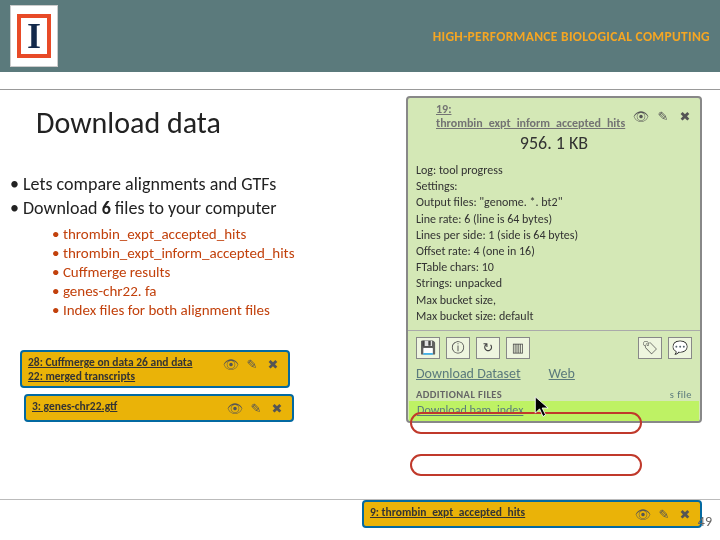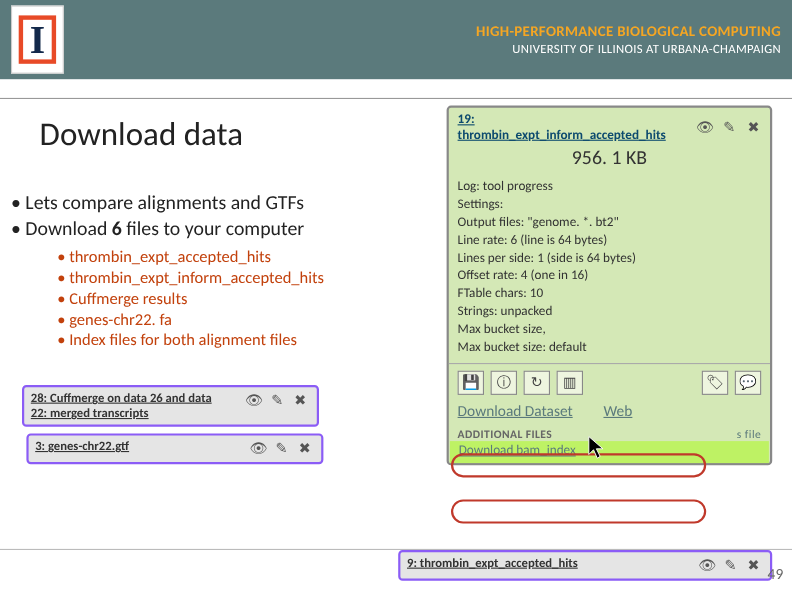--- a/index.html
+++ b/index.html
@@ -14,54 +14,53 @@
   .title { font-size: 30px; font-weight: 400; font-family: "Gill Sans MT", Calibri, sans-serif; padding: 14px 0 0 36px; color: #222; }
   .bullets-main { margin: 32px 0 0 10px; font-size: 18px; color: #222; }
   .bullets-main li { list-style: none; margin: 2px 0; }
   .bullets-main li::before { content: "• "; font-size: 18px; }
   .bold6 { font-weight: 700; }
   .sub-bullets { margin: 6px 0 0 52px; font-size: 15px; color: #c2410c; }
   .sub-bullets li { list-style: none; margin: 1px 0; }
   .sub-bullets li::before { content: "• "; }
   .galaxy-panel { position: absolute; right: 18px; top: 96px; width: 296px; background: #d4e8b6; border: 2px solid #888; border-radius: 4px; font-size: 12px; }
   .gp-head { display: flex; align-items: center; justify-content: space-between; padding: 4px 6px 2px 8px; }
-  .gp-title { font-weight: 700; text-decoration: underline; color: #0c4a6e; font-size: 12px; max-width: 190px; }
+  .gp-title { font-weight: 700; text-decoration: underline; color: #737373; font-size: 12px; max-width: 190px; margin-left: 20px; }
   .gp-icons { display: flex; gap: 4px; }
   .gicon { width: 18px; height: 18px; display: inline-flex; align-items: center; justify-content: center; color: #555; font-size: 13px; cursor: pointer; }
   .gp-size { padding: 0 8px 4px 8px; color: #333; font-size: 18px; text-align: center; }
   .gp-meta { padding: 0 8px 6px 8px; color: #666; font-size: 12px; border-bottom: 1px solid #888; }
   .gp-meta a { color: #5b7a7c; text-decoration: underline; }
   .gp-body { padding: 4px 8px 6px 8px; color: #333; font-size: 12px; line-height: 1.35; }
   .gp-body div { white-space: nowrap; }
   .gp-actionrow { display: flex; gap: 6px; padding: 6px 8px; border-top: 1px solid #aaa; }
   .sqbtn { width: 24px; height: 22px; border: 1px solid #888; background: #eef5df; display: flex; align-items: center; justify-content: center; font-size: 13px; color: #444; cursor: pointer; }
   .gp-links { padding: 0 8px 6px 8px; display: flex; gap: 28px; color: #5b7a7c; font-size: 14px; }
   .gp-links span { text-decoration: underline; }
   .addl { font-weight: 700; font-size: 10.5px; color: #666; letter-spacing: 0.4px; padding: 0 8px; }
   .gp-row-link { padding: 2px 8px 4px 8px; color: #5b7a7c; text-decoration: underline; font-size: 12px; background: #bef264; margin: 0 1px; }
   .circle { position: absolute; border: 2px solid #c0392b; border-radius: 50%/50%; pointer-events: none; }
   .circ1 { right: 78px; top: 412px; width: 232px; height: 22px; border-radius: 12px; }
   .circ2 { right: 78px; top: 454px; width: 232px; height: 22px; border-radius: 12px; }
-  .mini-item { position: absolute; background: #e5e5e5; border: 2px solid #8b5cf6; border-radius: 4px; font-size: 11.5px; padding: 3px 6px; display: flex; justify-content: space-between; align-items: flex-start; gap: 8px; }
+  .mini-item { position: absolute; background: #eab308; border: 2px solid #0369a1; border-radius: 4px; font-size: 11.5px; padding: 3px 6px; display: flex; justify-content: space-between; align-items: flex-start; gap: 8px; }
   .mini-item .mtitle { text-decoration: underline; font-weight: 700; color: #333; max-width: 180px; }
   .mi-icons { display: flex; gap: 3px; flex-shrink: 0; }
   .cursor-svg { position: absolute; right: 168px; top: 396px; width: 18px; height: 24px; }
   .footer-rule { position: absolute; bottom: 40px; left: 0; right: 0; border-top: 1px solid #bbb; }
   .pagenum { position: absolute; right: 8px; bottom: 10px; font-size: 14px; color: #666; }
 </style>
 </head>
 <body>
 
 <div class="header">
   <div class="logo-box">
     <div class="logo-I">I</div>
   </div>
   <div class="header-right">
     <div class="hpbc">HIGH-PERFORMANCE BIOLOGICAL COMPUTING</div>
-    <div class="uiuc">UNIVERSITY OF ILLINOIS AT URBANA-CHAMPAIGN</div>
   </div>
 </div>
 <div class="header-rule"></div>
 
 <div class="title">Download data</div>
 
 <ul class="bullets-main">
   <li>Lets compare alignments and GTFs</li>
   <li>Download <span class="bold6">6</span> files to your computer</li>
 </ul>

